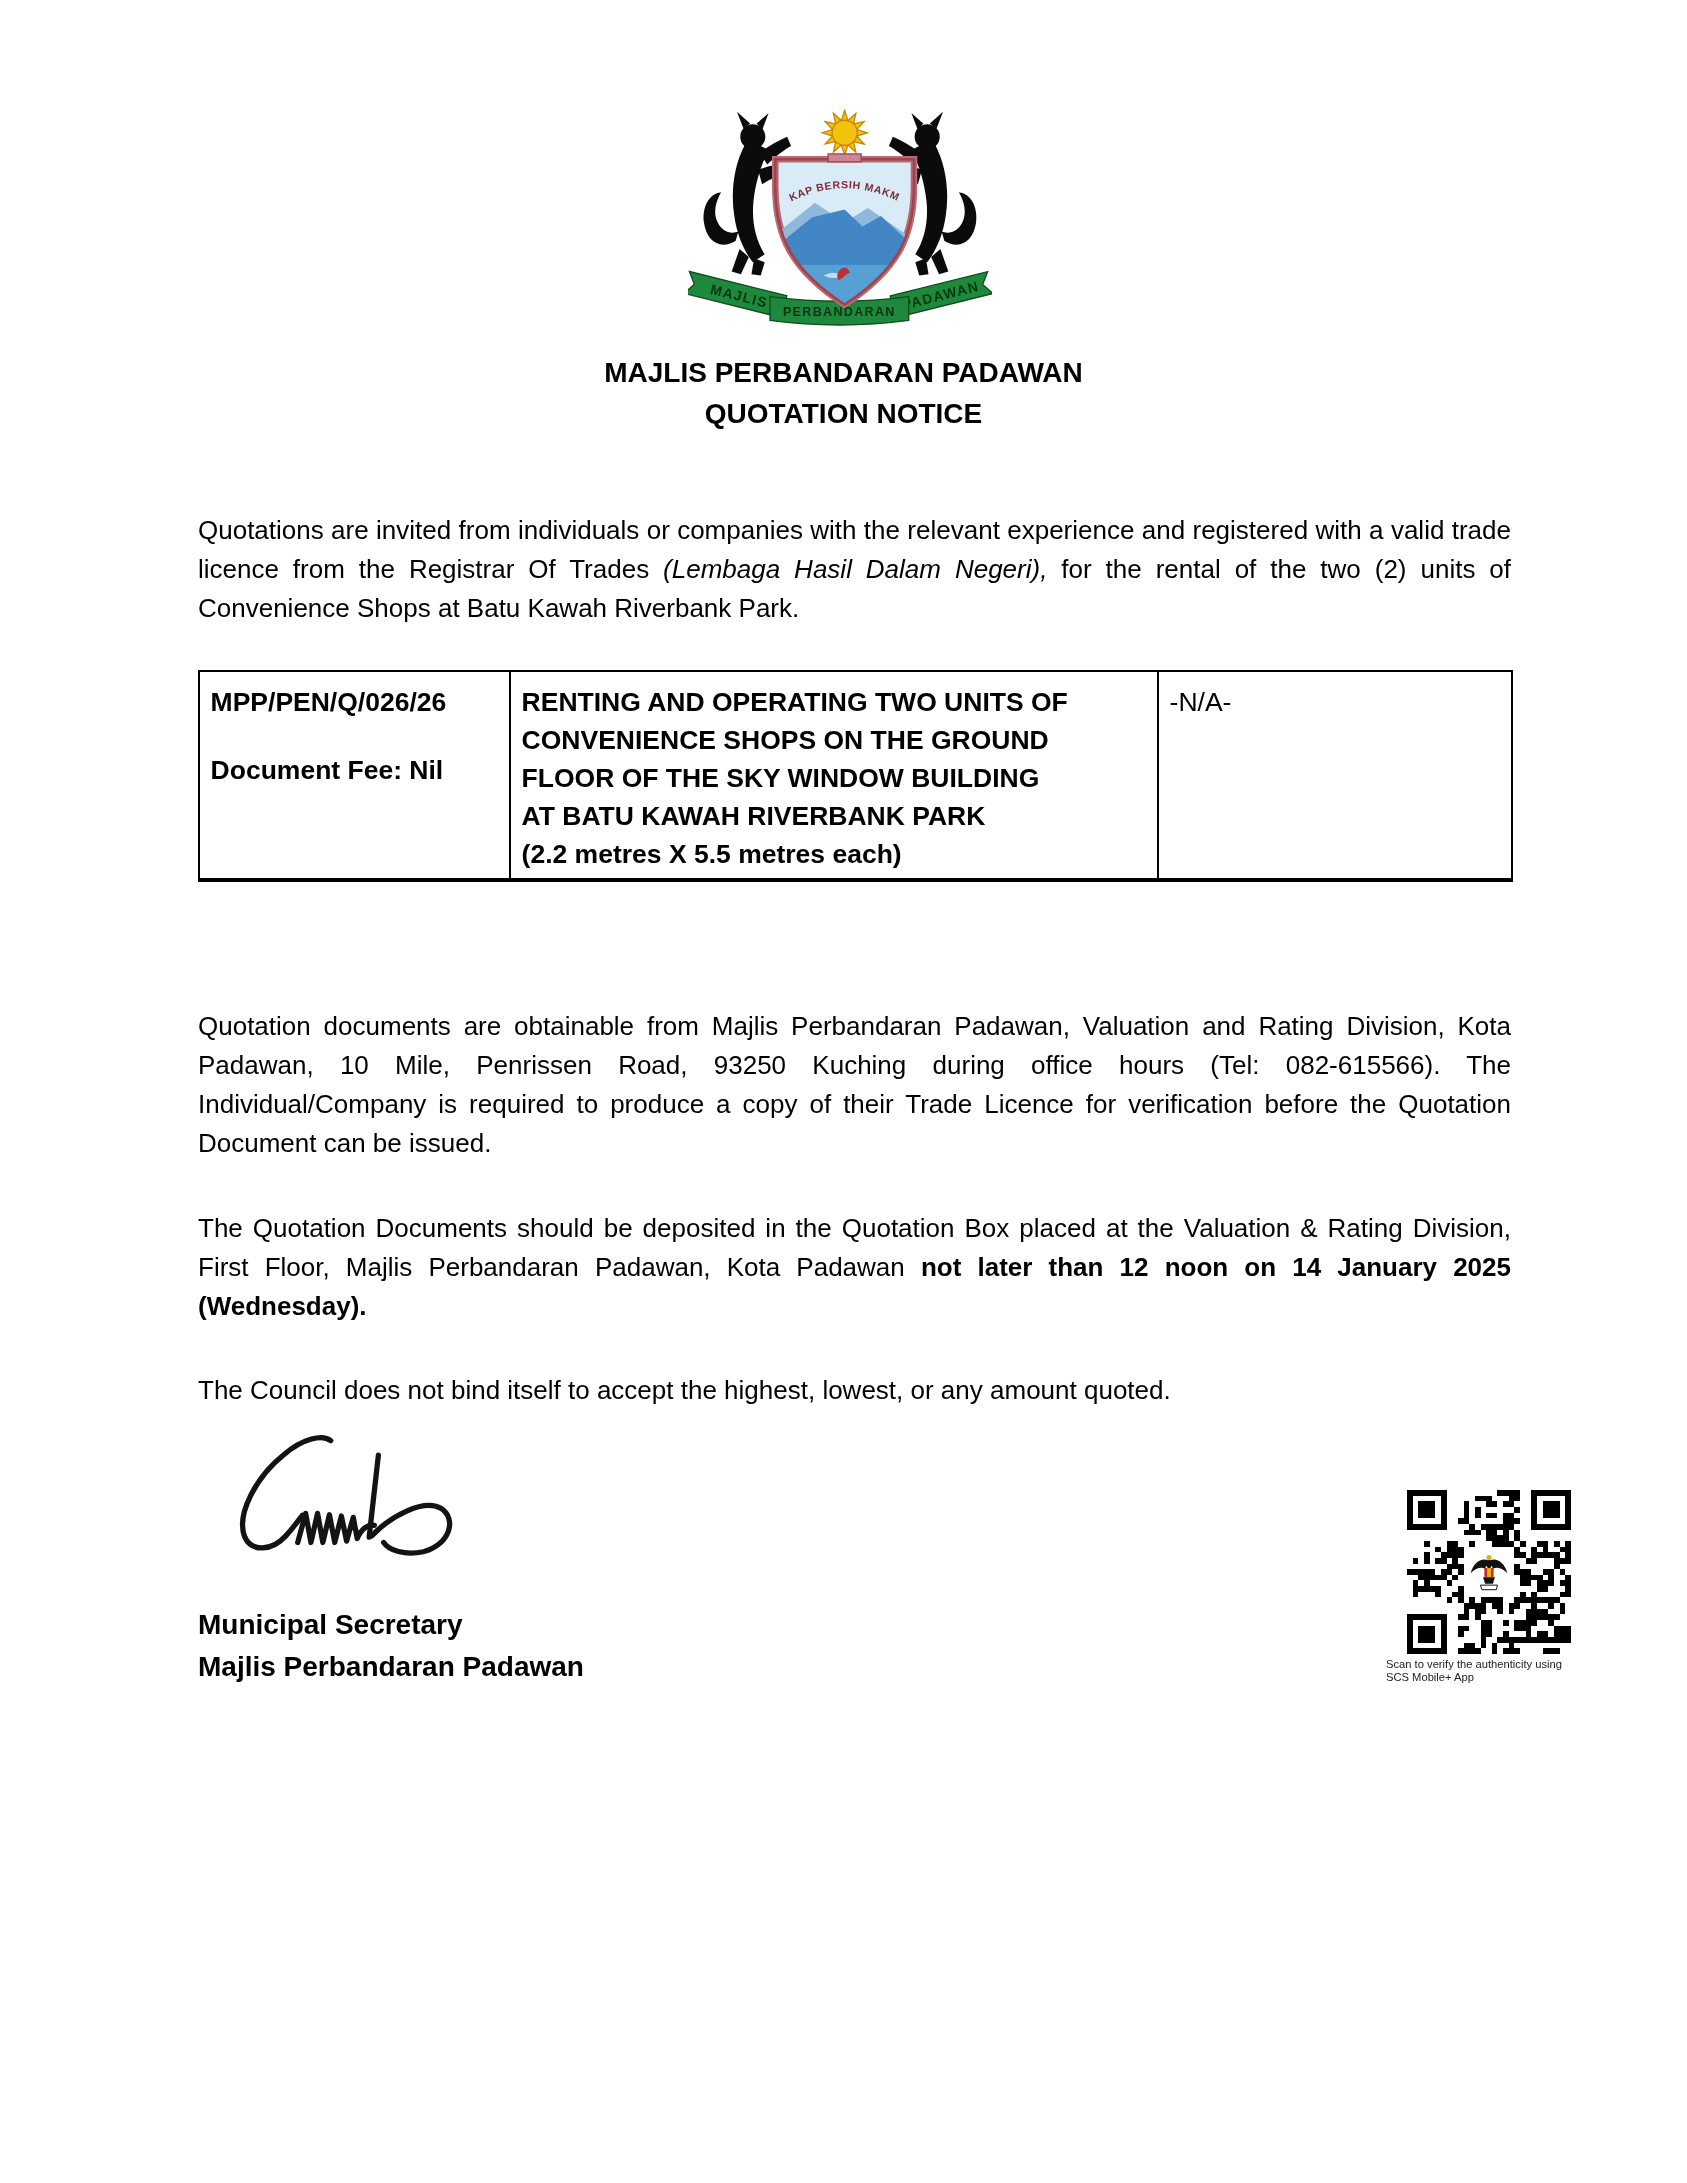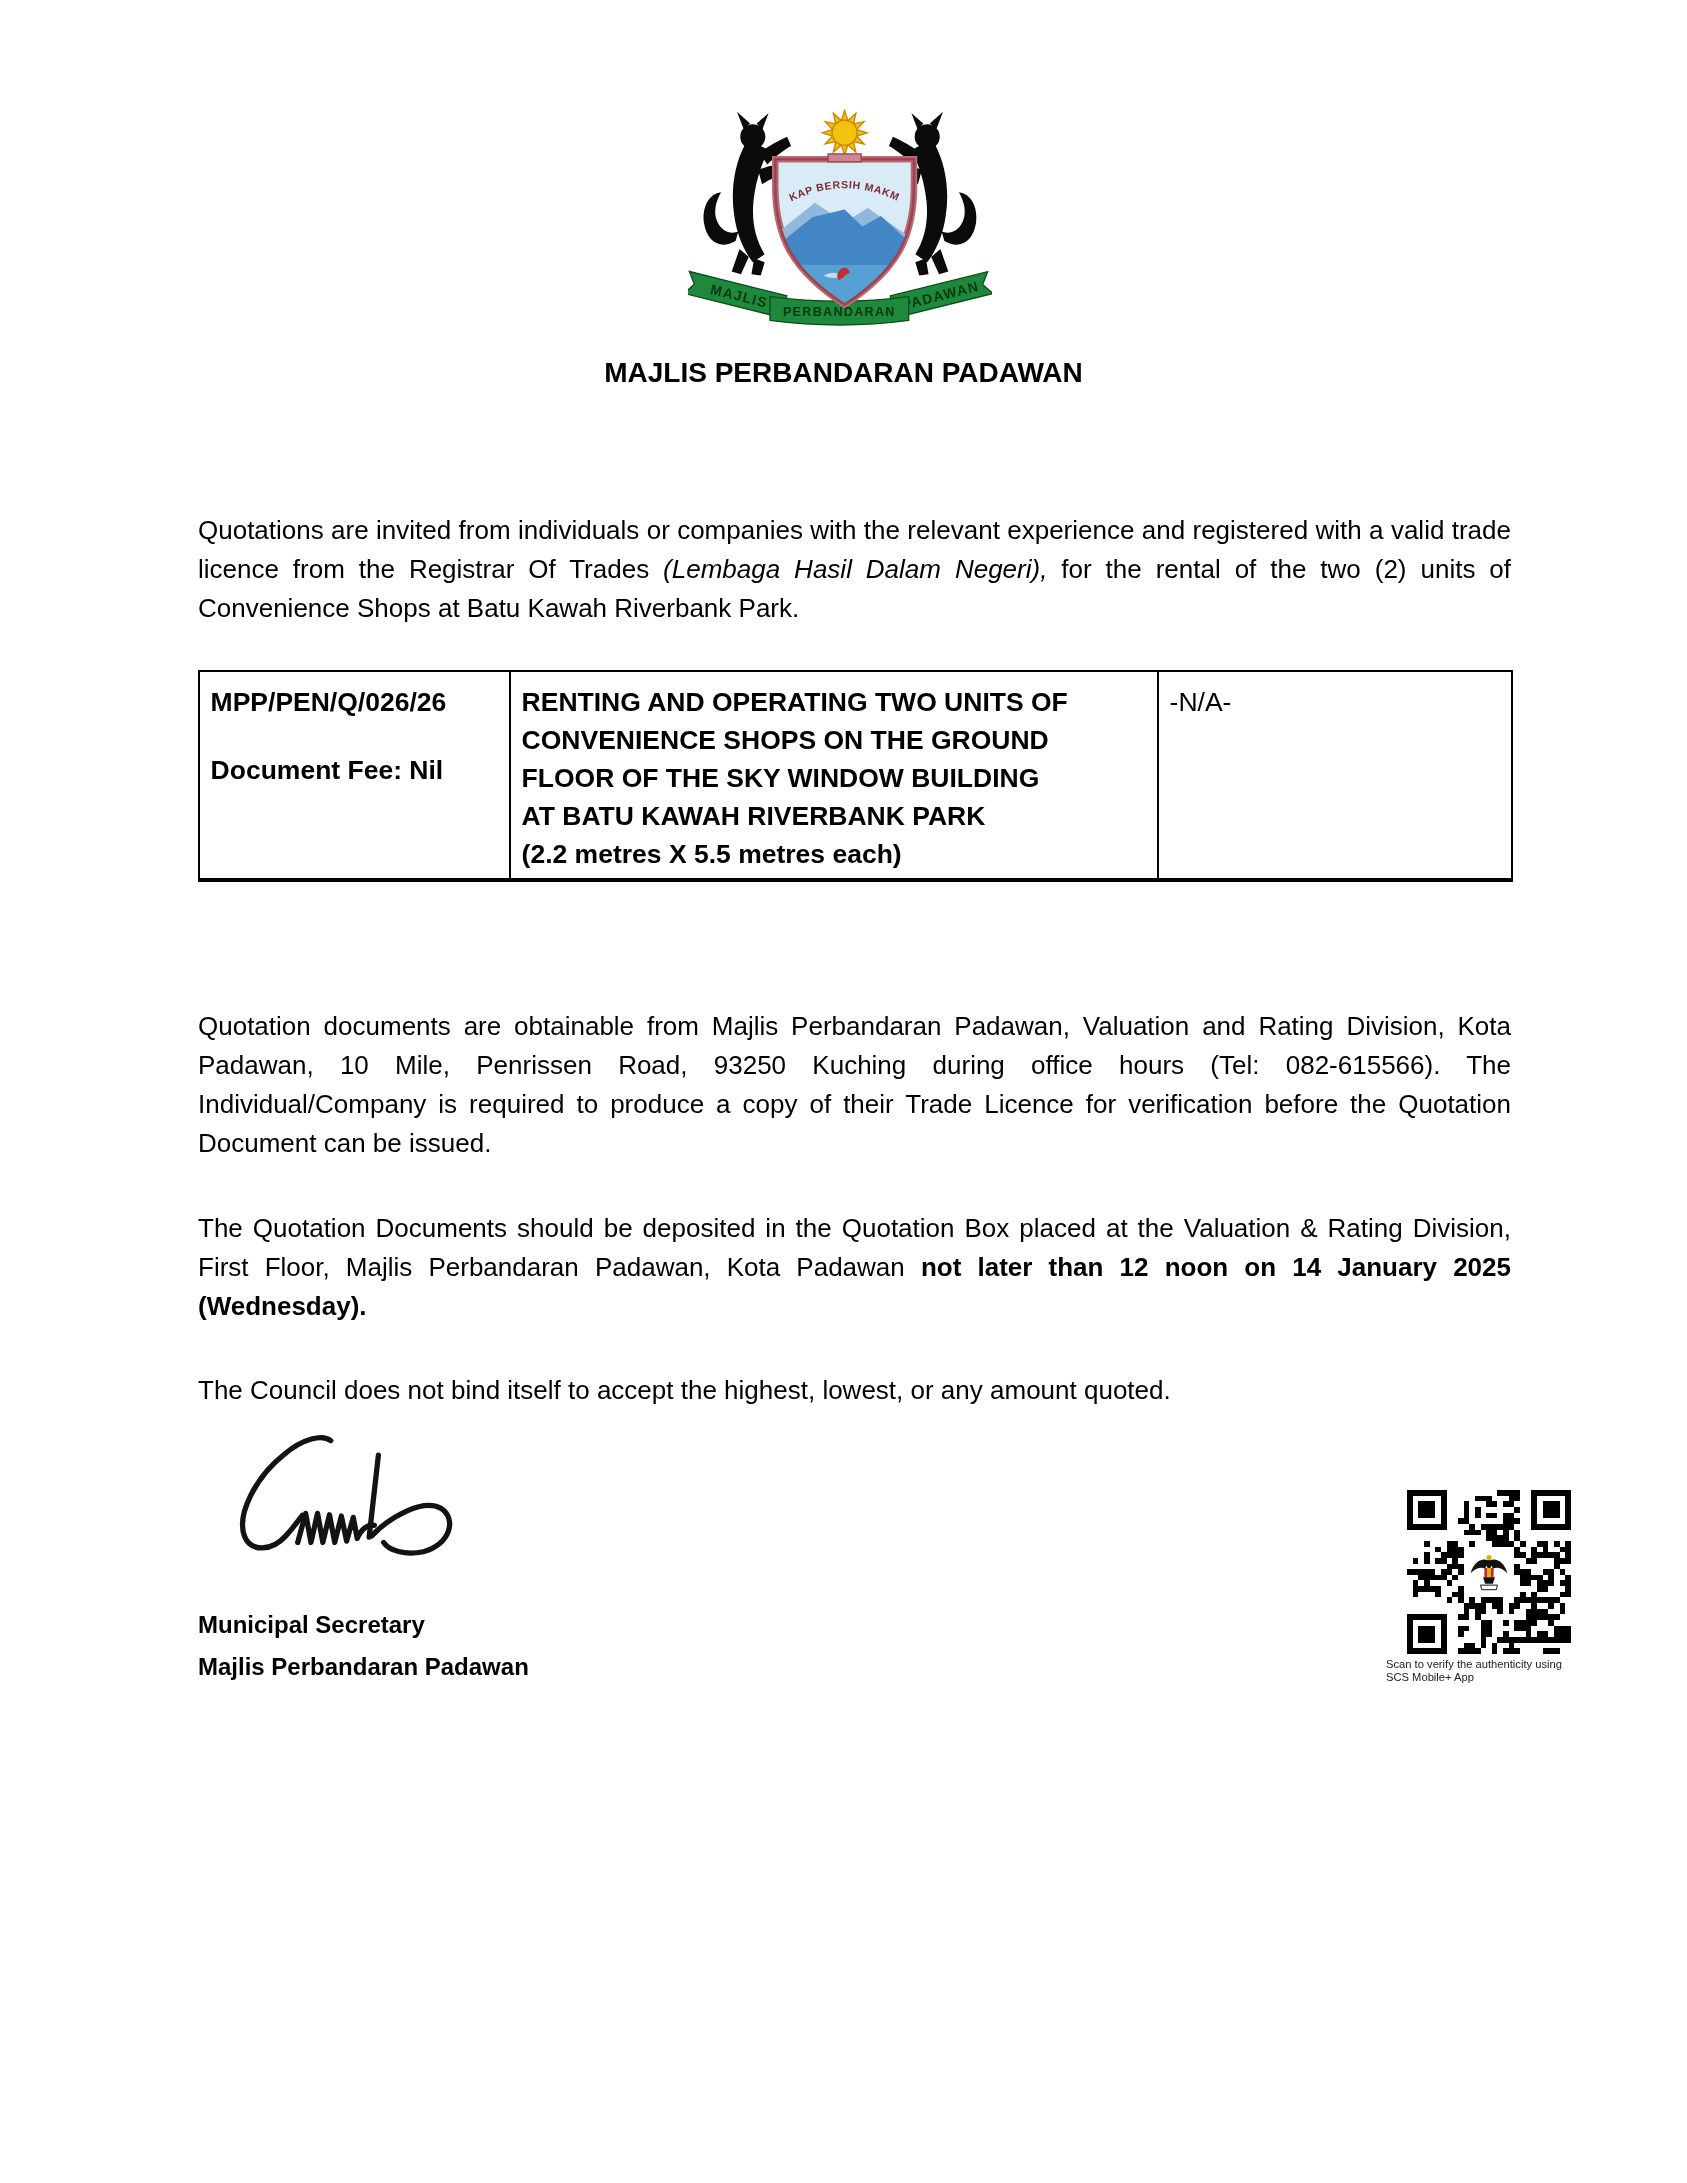--- a/index.html
+++ b/index.html
@@ -23,21 +23,21 @@
     padding:5.3px 10.6px;text-align:left;}
   .qtable th{border-top-width:4px;border-bottom-width:4px;font-weight:700;line-height:34px;}
   .qtable td{border-bottom-width:4px;line-height:38px;padding-top:10.6px;}
   .th-cat{text-align:justify;}
   .td-qno{font-weight:700;}
   .td-qno .fee{margin-top:30px;}
   .td-desc{font-weight:700;white-space:pre-line;}
   .td-cat{text-align:center;font-weight:400;}
   
   .sig-svg{left:225px;top:1430px;}
-  .signoff{left:198px;top:1604px;font-weight:700;font-size:24px;line-height:42px;}
+  .signoff{left:198px;top:1604px;font-weight:700;font-size:28px;line-height:42px;}
   
   .qr-wrap{left:1386px;top:1490px;width:205px;}
   .qr-box{position:relative;width:164px;height:164px;margin:0 auto;}
   .qr-emblem{position:absolute;left:61px;top:61px;width:42px;height:42px;}
   .qr-caption{margin-top:4px;font-size:11.2px;line-height:13.2px;color:#222;}
   
   .logo{left:688px;top:109px;}
   .ribbon-text{font-weight:700;letter-spacing:2px;}
 </style>
 </head>
@@ -114,20 +114,21 @@
       <rect x="212" y="68" width="50" height="12" fill="#CC8892" stroke="#9C4450" stroke-width="2"></rect>
       <text font-size="16" font-weight="700" letter-spacing="1" fill="#7B2D35">
         <textPath href="#mottoArc" xlink:href="#mottoArc" startOffset="50%" text-anchor="middle">CEKAP BERSIH MAKMUR</textPath>
       </text>
     </g>
   </svg>
 </div>
 
 <div class="abs title-block">
   <div>MAJLIS PERBANDARAN PADAWAN</div>
+  <div>QUOTATION NOTICE</div>
 </div>
 
 <div class="abs para p1"><span>Quotations are invited from individuals or companies with the relevant experience and registered with a valid trade licence from the Registrar Of Trades </span><span class="italic">(Lembaga Hasil Dalam Negeri),</span><span> for the rental of the two (2) units of Convenience Shops at Batu Kawah Riverbank Park.</span></div>
 
 <table class="abs qtable">
   <colgroup>
       <col style="width:311px">
       <col style="width:648px">
       <col style="width:354px">
     </colgroup>

